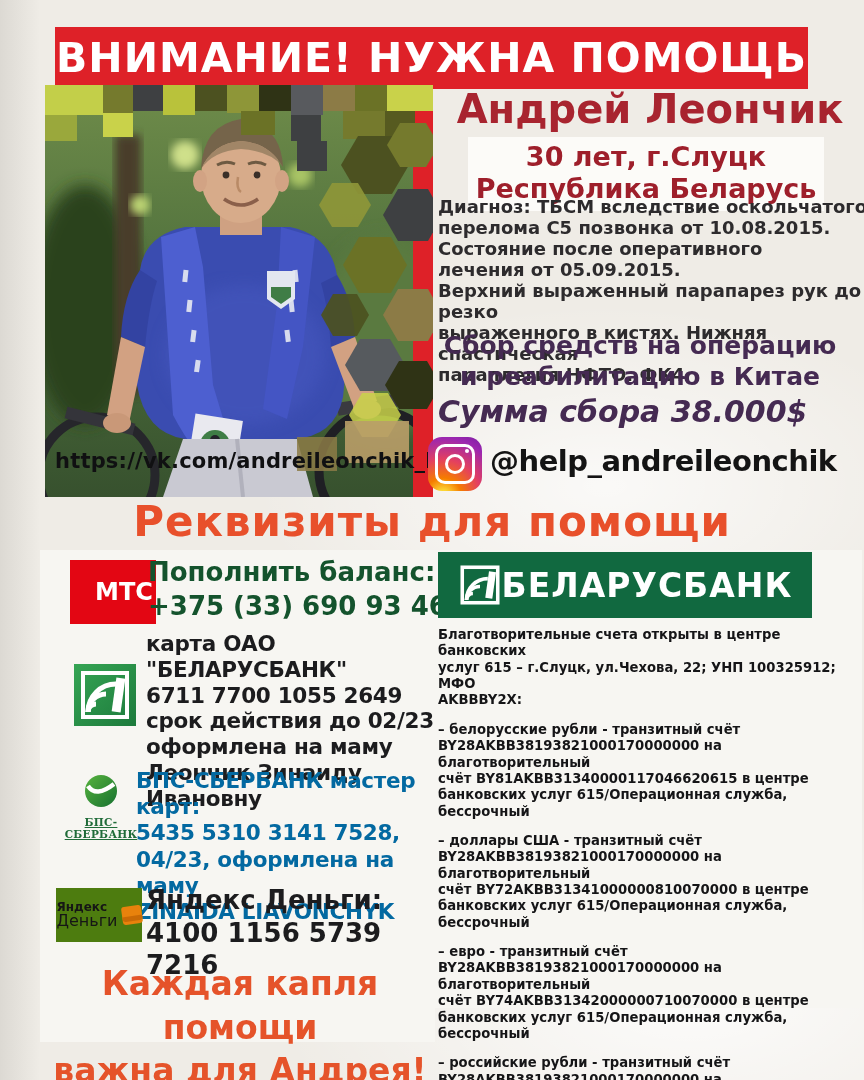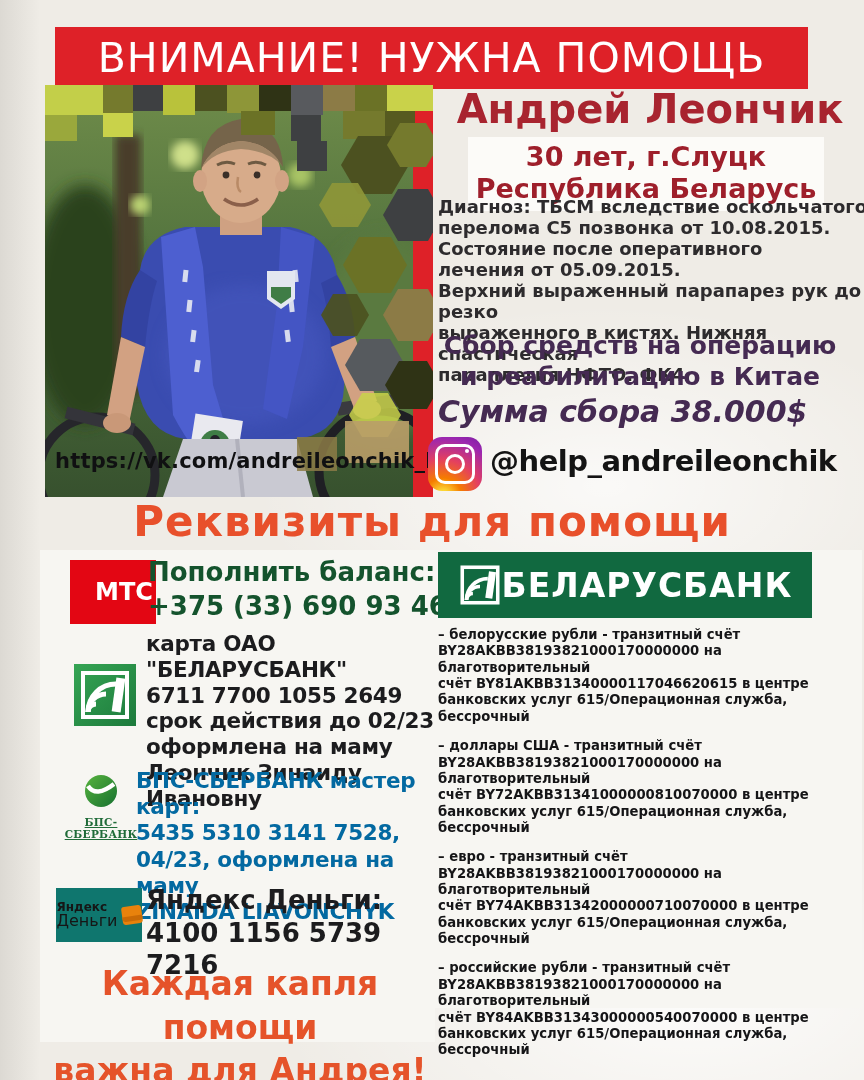--- a/index.html
+++ b/index.html
@@ -12,21 +12,21 @@
       linear-gradient(90deg,#dcd9d3 0,#efece6 40px,#efece6 100%);
     overflow:hidden;position:relative;
   }
   .abs{position:absolute;}
   .pre{white-space:pre-line;}
 
   .banner{
     left:55px;top:27px;width:753px;height:62px;
     background:#de2128;color:#ffffff;
     display:flex;align-items:center;justify-content:center;
-    font-size:41px;font-weight:normal;letter-spacing:1px;
+    font-size:41px;font-weight:bold;letter-spacing:1px;
   }
   .photo-box{left:45px;top:85px;width:388px;height:412px;background:#3f5a31;}
   .vk-url{
     left:55px;top:449px;width:368px;text-align:center;
     font-size:21px;font-weight:bold;color:#101012;letter-spacing:.2px;
   }
   .person-name{left:440px;top:86px;width:420px;text-align:center;
     font-size:40px;font-weight:bold;color:#a8242f;}
   .info-box{left:468px;top:137px;width:356px;padding:4px 0 6px 0;
     background:#fcfbf8;text-align:center;
@@ -62,21 +62,21 @@
   .bb-logo{left:74px;top:664px;width:62px;height:62px;}
   .card-text{left:146px;top:631px;width:300px;
     font-size:21.5px;line-height:1.2;font-weight:bold;color:#1c1c1e;letter-spacing:-0.3px;}
 
   .sber-logo{left:58px;top:772px;width:86px;text-align:center;}
   .sber-caption{font-size:10.5px;font-weight:bold;color:#1f6b38;letter-spacing:.3px;
     text-decoration:underline;font-family:"DejaVu Serif","Liberation Serif",serif;}
   .sber-text{left:136px;top:768px;width:300px;
     font-size:21.5px;line-height:1.22;font-weight:bold;color:#0369a1;letter-spacing:-0.3px;}
 
-  .ya-logo{left:56px;top:888px;width:86px;height:54px;background:#0f766e;
+  .ya-logo{left:56px;top:888px;width:86px;height:54px;background:#4d7c0f;
     display:flex;align-items:center;justify-content:center;gap:4px;}
   .ya-words{text-align:left;color:#161616;line-height:1.0;}
   .ya-w1{font-size:12px;font-weight:bold;}
   .ya-w2{font-size:16px;font-weight:normal;}
   .ya-wallet{width:20px;height:18px;background:#e8820c;transform:rotate(-8deg);
     border-radius:3px;position:relative;}
   .ya-wallet:after{content:"";position:absolute;left:0;top:10px;width:20px;height:5px;
     background:#c96a05;border-radius:0 0 3px 3px;}
   .ya-text{left:146px;top:884px;width:300px;
     font-size:26px;line-height:1.25;font-weight:bold;color:#1c1c1e;}
@@ -296,20 +296,23 @@
     <rect x="6" y="6" width="50" height="50" fill="none" stroke="#ffffff" stroke-width="5"></rect>
     <path d="M12 52 A30 30 0 0 1 42 22" fill="none" stroke="#ffffff" stroke-width="5"></path>
     <path d="M12 52 A19 19 0 0 1 31 33" fill="none" stroke="#ffffff" stroke-width="5"></path>
     <path d="M12 52 A9 9 0 0 1 21 43" fill="none" stroke="#ffffff" stroke-width="5"></path>
     <rect x="41" y="12" width="10" height="38" fill="#ffffff" transform="rotate(8 46 31)"></rect>
   </svg>
   <span class="bank-banner-name">БЕЛАРУСБАНК</span>
 </div>
 
 <div class="abs bank-details">
+  <p class="pre">Благотворительные счета открыты в центре банковских
+услуг 615 – г.Слуцк, ул.Чехова, 22; УНП 100325912; МФО
+AKBBBY2X:</p>
   <p class="pre">– белорусские рубли - транзитный счёт
 BY28AKBB38193821000170000000 на благотворительный
 счёт BY81AKBB31340000117046620615 в центре
 банковских услуг 615/Операционная служба, бессрочный</p>
   <p class="pre">– доллары США - транзитный счёт
 BY28AKBB38193821000170000000 на благотворительный
 счёт BY72AKBB31341000000810070000 в центре
 банковских услуг 615/Операционная служба, бессрочный</p>
   <p class="pre">– евро - транзитный счёт
 BY28AKBB38193821000170000000 на благотворительный

